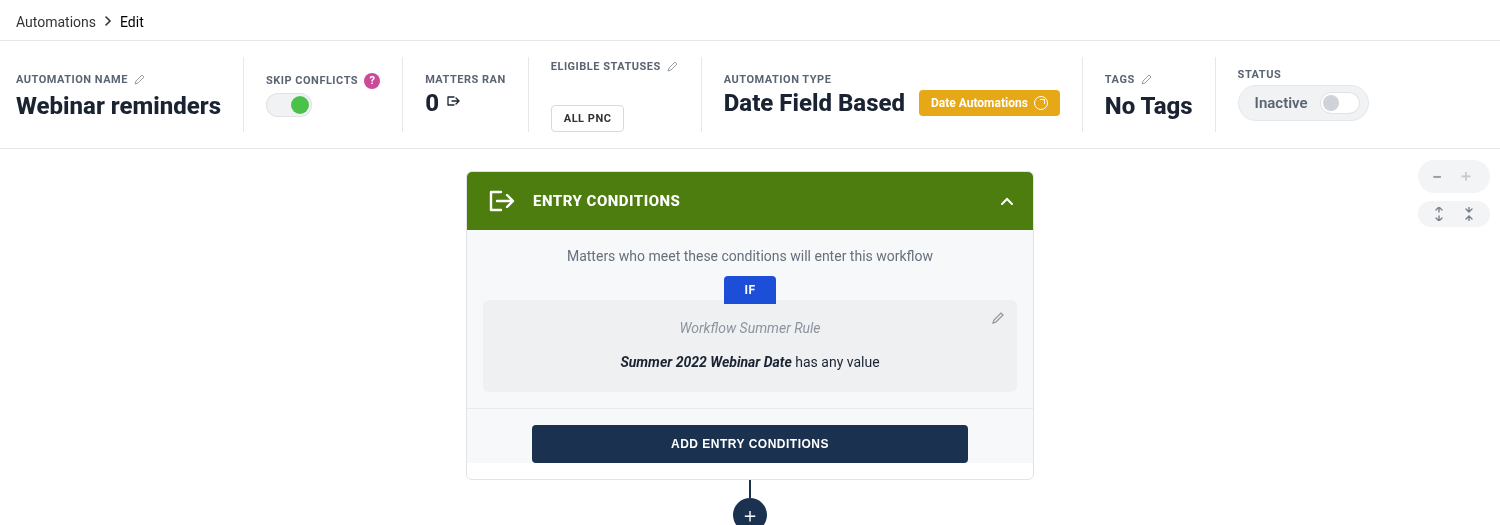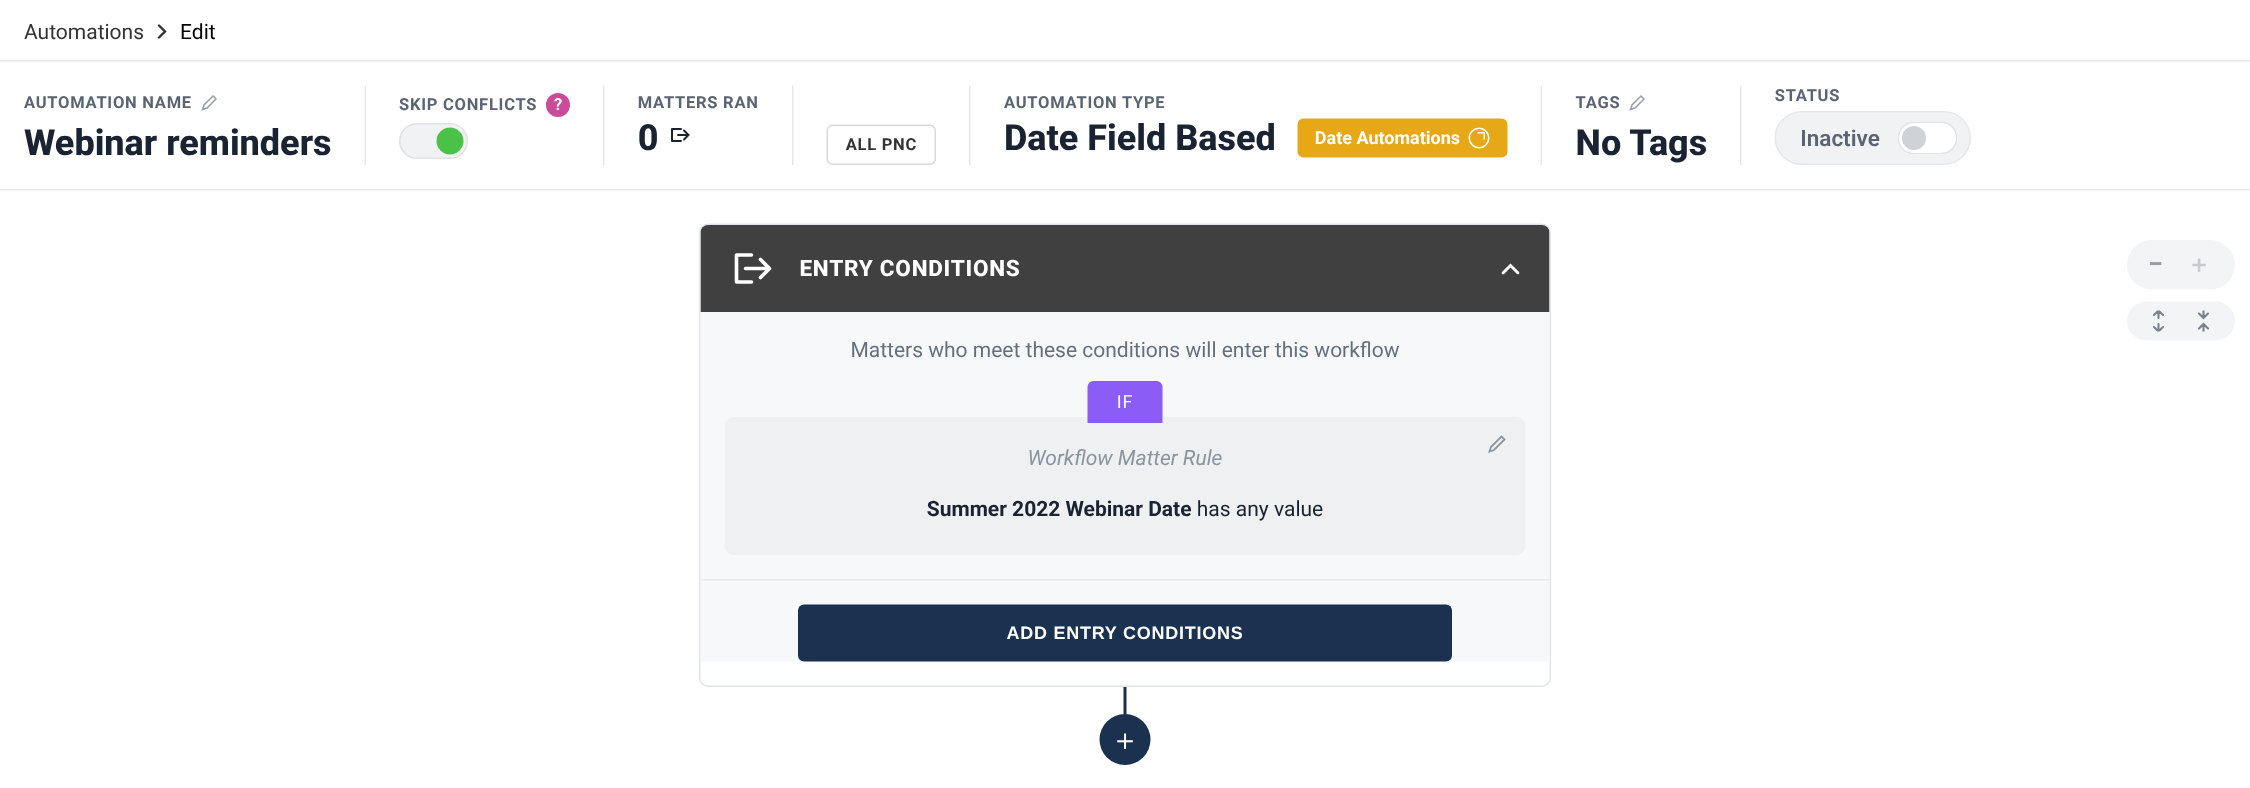--- a/index.html
+++ b/index.html
@@ -192,21 +192,21 @@
 
     .entry-card {
       width: 568px;
       border: 1px solid #e0e3e8;
       border-radius: 6px;
       overflow: hidden;
       background: #fff;
     }
 
     .card-header {
-      background: #404040;
+      background: #4d7c0f;
       color: #fff;
       padding: 14px 20px;
       display: flex;
       align-items: center;
       gap: 16px;
     }
     .card-header .enter-large {
       width: 30px;
       height: 30px;
       display: inline-flex;
@@ -228,23 +228,23 @@
       background: #f7f8fa;
       text-align: center;
     }
     .card-desc {
       padding: 18px 20px 12px;
       font-size: 14px;
       color: #64707e;
     }
     .if-chip {
       display: inline-block;
-      background: #8b5cf6;
-      color: #fff;
-      font-weight: 400;
+      background: #1d4ed8;
+      color: #fff;
+      font-weight: 700;
       font-size: 12px;
       letter-spacing: 0.5px;
       padding: 7px 20px;
       border-radius: 4px 4px 0 0;
       position: relative;
       z-index: 2;
     }
 
     .rule-box {
       margin: -4px 16px 16px;
@@ -262,21 +262,21 @@
     .rule-subtitle {
       font-style: italic;
       color: #8c949e;
       font-size: 14px;
       margin-bottom: 18px;
     }
     .rule-text {
       font-size: 14px;
       color: #1a2332;
     }
-    .rule-text .bold { font-weight: 700; }
+    .rule-text .bold { font-weight: 700; font-style: italic; }
 
     .card-divider { border-top: 1px solid #e8eaed; }
 
     .add-button {
       margin: 16px auto;
       display: block;
       width: calc(100% - 130px);
       background: #1a3150;
       color: #fff;
       border: none;
@@ -377,20 +377,28 @@
       <span class="enter-icon">
         <svg width="14" height="14" viewBox="0 0 14 14">
             <path d="M1 3 L1 11 M1 3 L7 3 M1 11 L7 11 M5 7 L12 7 M9 4 L12 7 L9 10" stroke="#1a2332" stroke-width="1.3" fill="none" stroke-linecap="round"></path>
           </svg>
       </span>
     </div>
   </div>
 
 
   <div class="summary-item">
+    <div class="summary-label-row">
+      <span class="summary-label">ELIGIBLE STATUSES</span>
+      <span class="pencil-icon">
+        <svg width="12" height="12" viewBox="0 0 12 12">
+            <path d="M1 11 L2 8 L8 2 L10 4 L4 10 Z" stroke="#9aa0aa" stroke-width="1" fill="none"></path>
+          </svg>
+      </span>
+    </div>
     <div>
       <span class="chip-outline">ALL PNC</span>
     </div>
   </div>
 
   <div class="summary-item">
     <span class="summary-label">AUTOMATION TYPE</span>
     <div class="value-row-wrap">
       <div class="summary-value">Date Field Based</div>
       <span class="chip-filled">
@@ -442,21 +450,21 @@
       </div>
       <div class="card-body">
         <div class="card-desc">Matters who meet these conditions will enter this workflow</div>
         <div class="if-chip">IF</div>
         <div class="rule-box">
           <span class="rule-edit-icon">
             <svg width="14" height="14" viewBox="0 0 14 14">
                 <path d="M2 12 L3 9 L10 2 L12 4 L5 11 Z" stroke="#8c949e" stroke-width="1.2" fill="none"></path>
               </svg>
           </span>
-          <div class="rule-subtitle">Workflow Matter Rule</div>
+          <div class="rule-subtitle">Workflow Summer Rule</div>
           <div class="rule-text">
             <span class="bold">Summer 2022 Webinar Date</span><span> has any value</span>
           </div>
         </div>
         <div class="card-divider"></div>
         <button class="add-button">ADD ENTRY CONDITIONS</button>
       </div>
     </div>
     <div class="connector-line"></div>
     <div class="plus-circle">＋</div>

